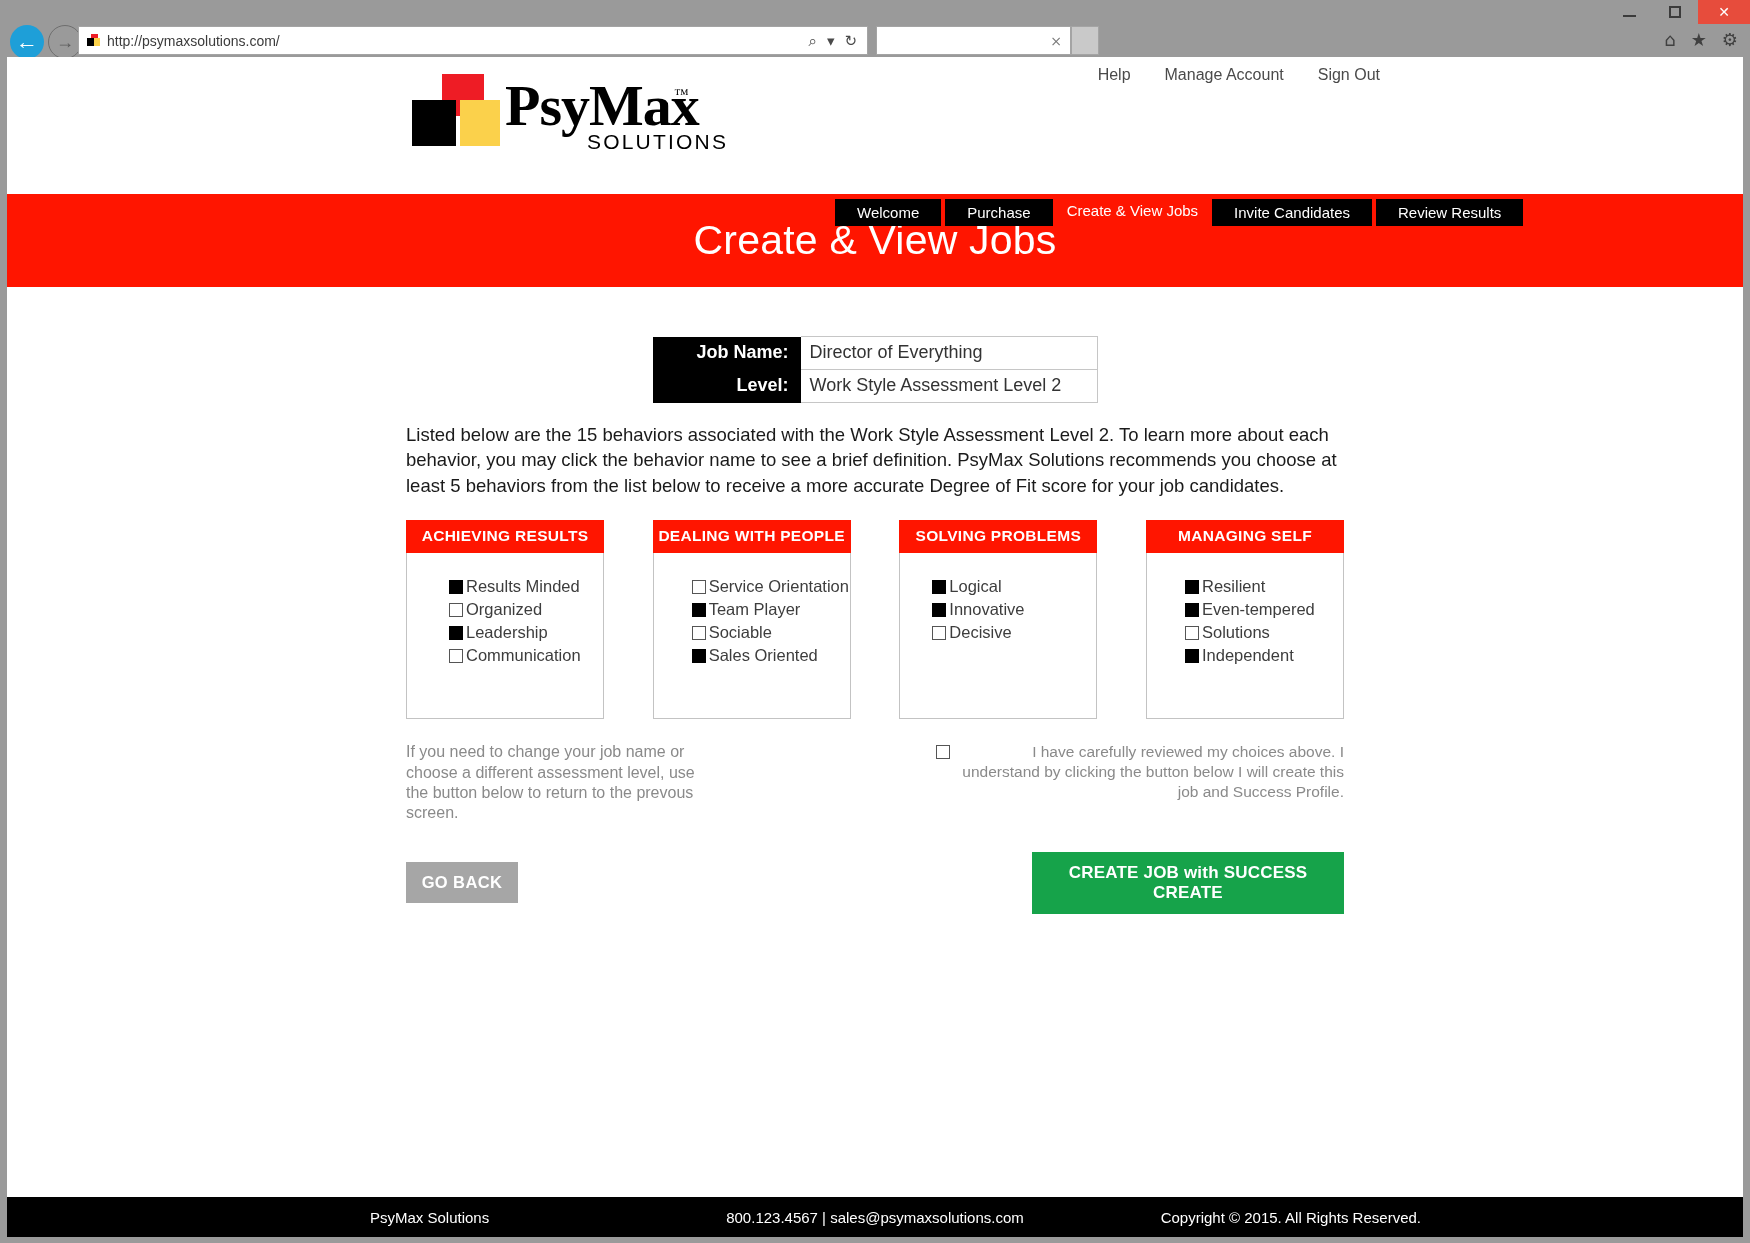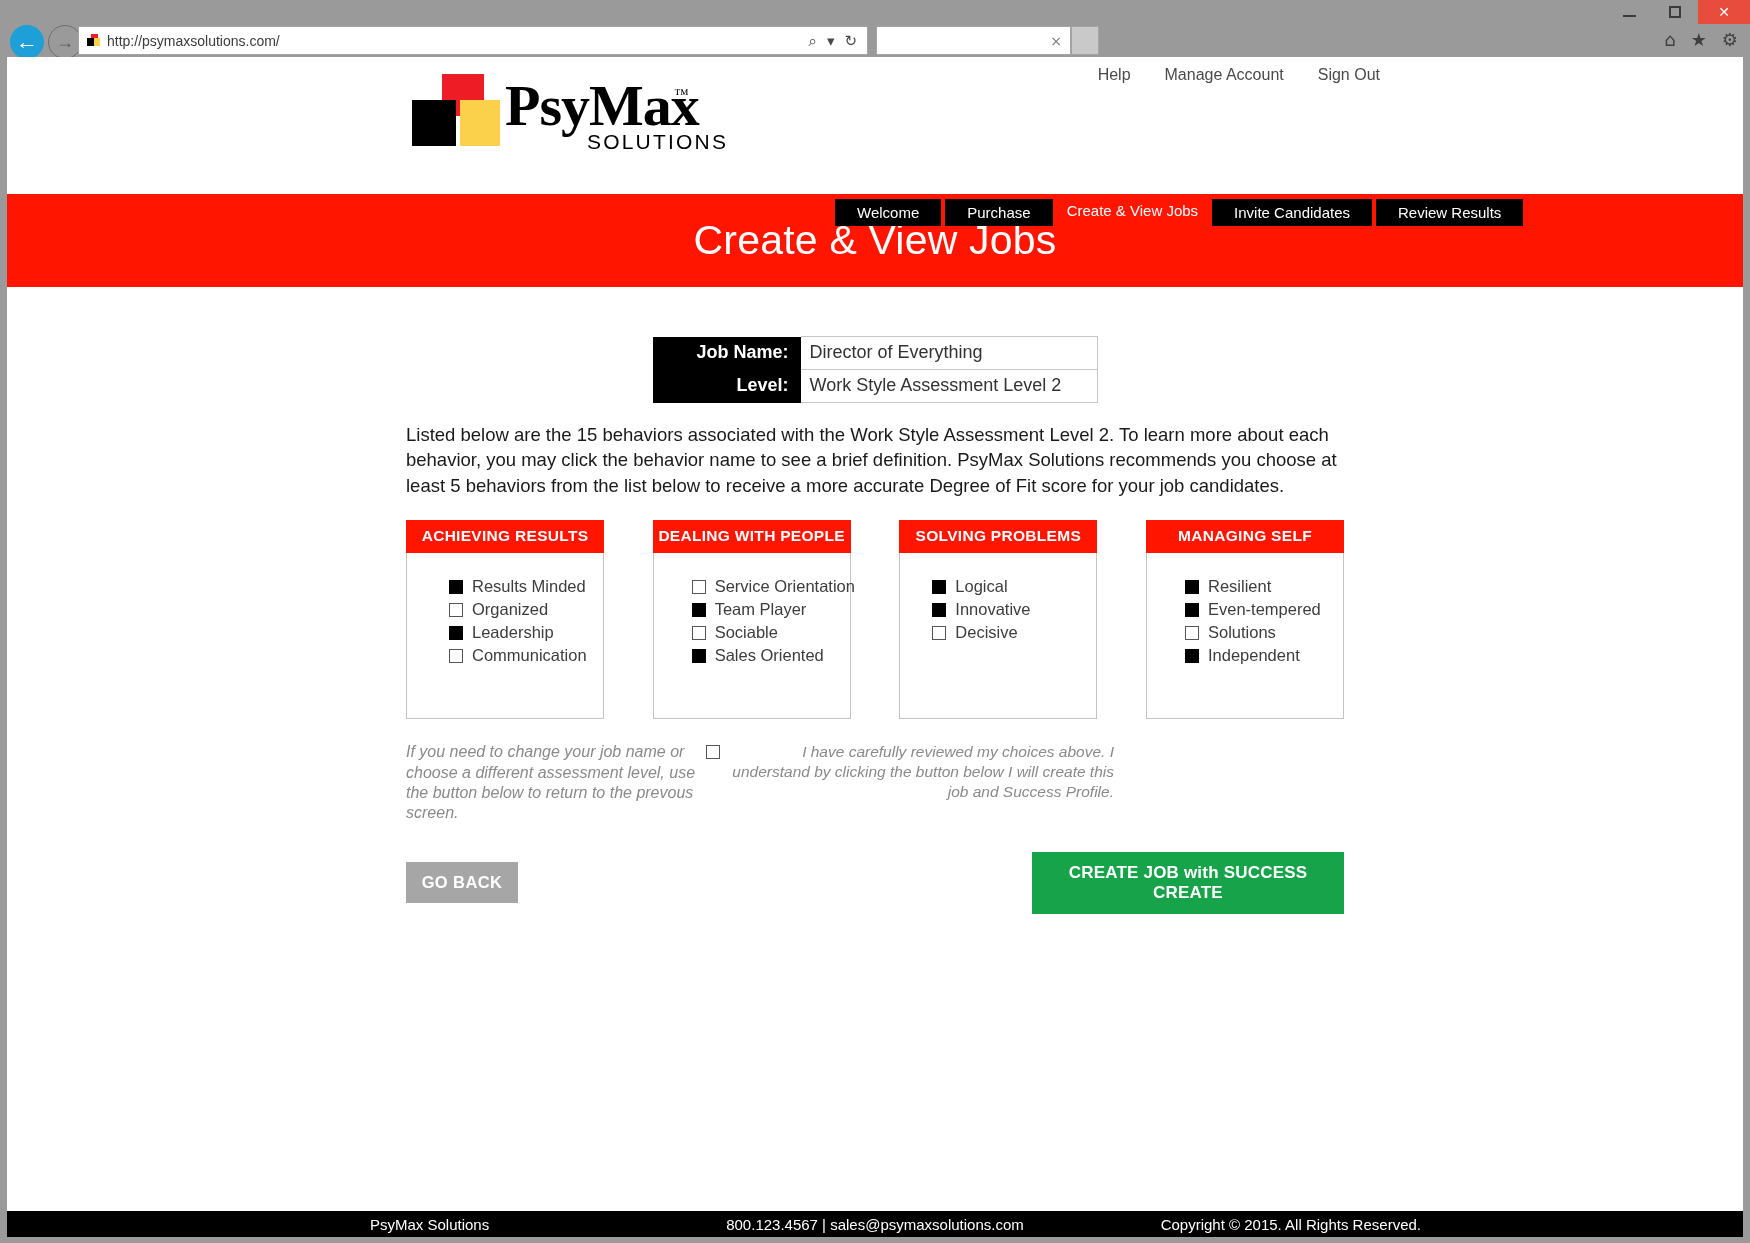--- a/index.html
+++ b/index.html
@@ -355,21 +355,21 @@
   .cat-body {
     border: 1px solid #c3c3c3;
     border-top: none;
     height: 166px;
     box-sizing: border-box;
     padding: 24px 0 0 0;
   }
   .behavior {
     display: flex;
     align-items: center;
-    gap: 9px;
+    gap: 3px;
     padding: 0 0 0 42px;
     margin-bottom: 4px;
     font-size: 16.5px;
     color: #3d3d3d;
     white-space: nowrap;
   }
   .cat:nth-child(2) .behavior { padding-left: 38px; }
   .cat:nth-child(3) .behavior { padding-left: 32px; }
   .cat:nth-child(4) .behavior { padding-left: 38px; }
   .cbox {
@@ -382,23 +382,22 @@
   }
   .cbox.checked {
     background: #000000;
     border-color: #000000;
   }
 
   .bottom-row {
     width: 938px;
     margin: 23px auto 17px auto;
     display: flex;
-    justify-content: flex-start;
+    justify-content: space-between;
     align-items: flex-start;
-    font-style: italic;
   }
   .note-left {
     width: 300px;
     font-size: 16px;
     line-height: 1.28;
     color: #8a8a8a;
   }
   .note-right {
     width: 408px;
     font-size: 15.5px;
@@ -446,21 +445,21 @@
     cursor: pointer;
     font-family: "Liberation Sans", sans-serif;
   }
 
   
   .footer {
     position: absolute;
     left: 0;
     bottom: 0;
     width: 1736px;
-    height: 26px;
+    height: 40px;
     background: #000000;
     color: #ffffff;
     font-size: 15px;
     display: flex;
     align-items: center;
   }
   .footer .f-left { position: absolute; left: 363px; }
   .footer .f-mid { position: absolute; left: 50%; transform: translateX(-50%); }
   .footer .f-right { position: absolute; right: 322px; }
 </style>

